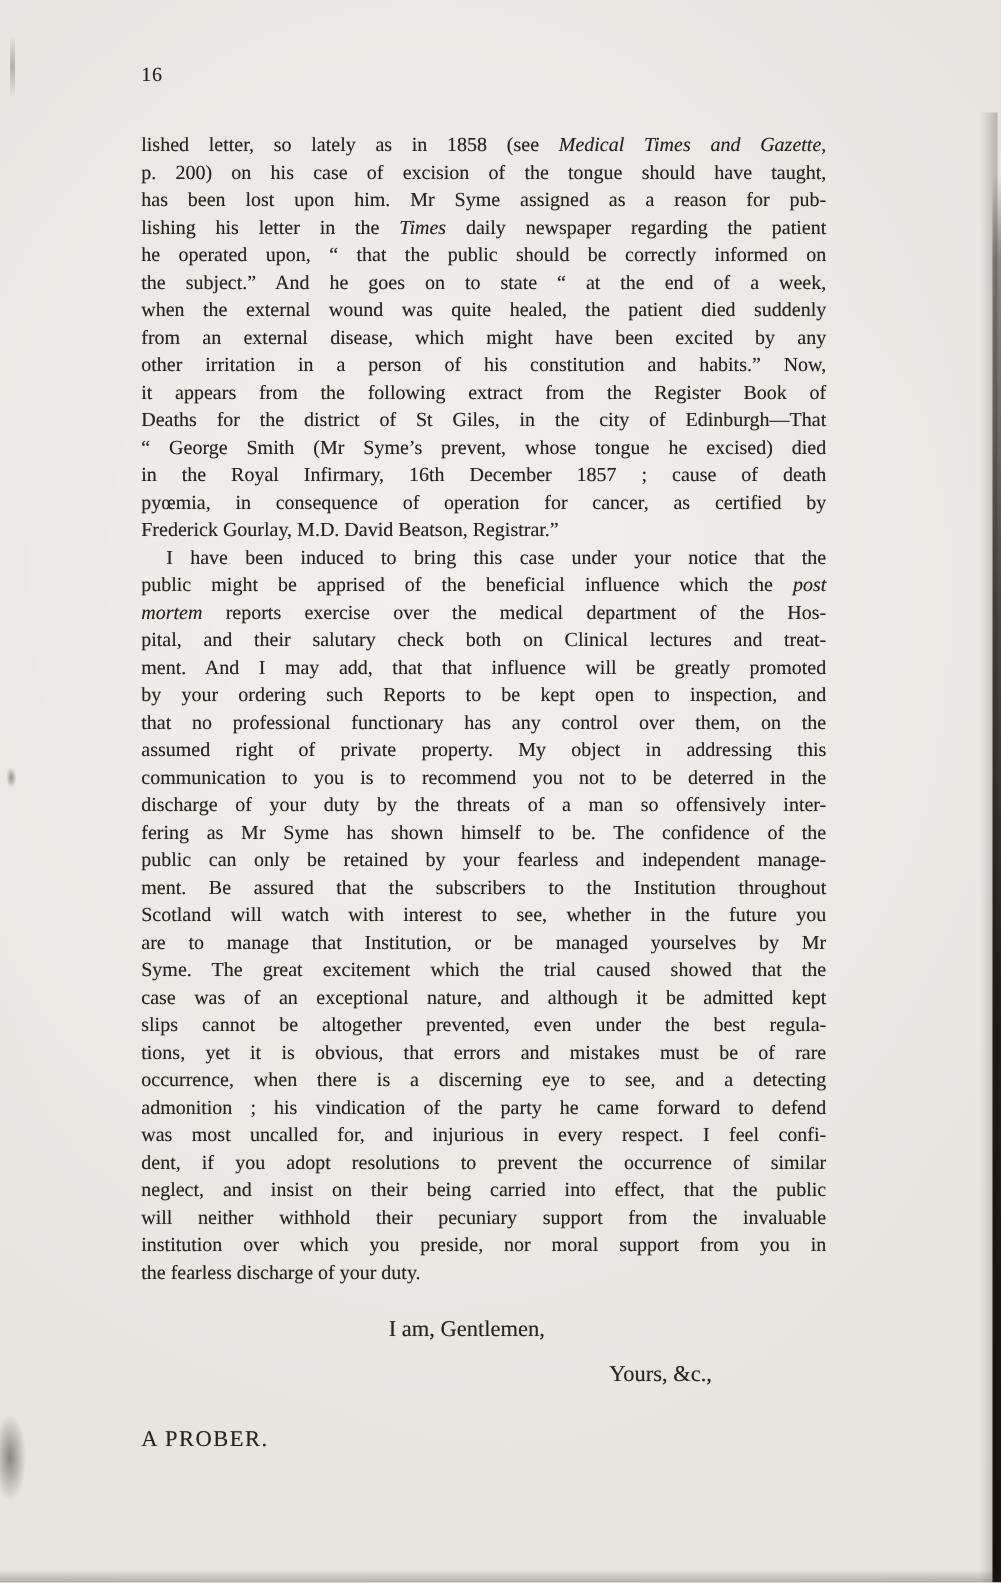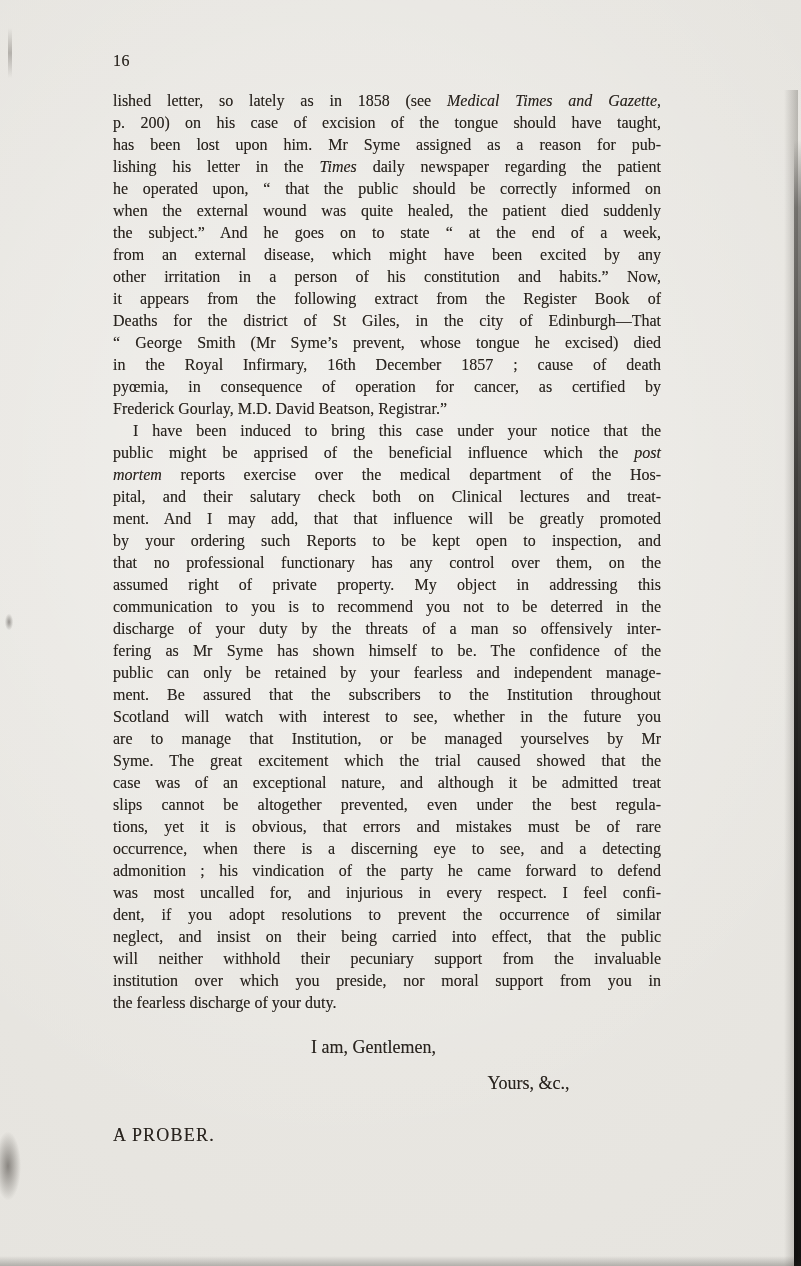--- a/index.html
+++ b/index.html
@@ -22,21 +22,21 @@
   .page-number {
     position: absolute;
     left: 113px;
     top: 52px;
     font-size: 16px;
     letter-spacing: 0.5px;
   }
   .text-block {
     position: absolute;
     left: 113px;
-    top: 90px;
+    top: 106px;
     width: 548px;
   }
   .line {
     font-size: 16px;
     line-height: 22px;
     text-align: justify;
     text-align-last: justify;
   }
   .line.last {
     text-align-last: left;
@@ -89,22 +89,22 @@
 
   <div class="page-number">16</div>
 
   <div class="text-block">
     <div id="letter-body">
         <div class="line"><span>lished letter, so lately as in 1858 (see </span><em>Medical Times and Gazette</em><span>,</span></div>
         <div class="line"><span>p. 200) on his case of excision of the tongue should have taught,</span></div>
         <div class="line"><span>has been lost upon him. Mr Syme assigned as a reason for pub-</span></div>
         <div class="line"><span>lishing his letter in the </span><em>Times</em><span> daily newspaper regarding the patient</span></div>
         <div class="line"><span>he operated upon, “ that the public should be correctly informed on</span></div>
+        <div class="line"><span>the subject.” And he goes on to state “ at the end of a week,</span></div>
         <div class="line"><span>when the external wound was quite healed, the patient died suddenly</span></div>
-        <div class="line"><span>the subject.” And he goes on to state “ at the end of a week,</span></div>
         <div class="line"><span>from an external disease, which might have been excited by any</span></div>
         <div class="line"><span>other irritation in a person of his constitution and habits.” Now,</span></div>
         <div class="line"><span>it appears from the following extract from the Register Book of</span></div>
         <div class="line"><span>Deaths for the district of St Giles, in the city of Edinburgh—That</span></div>
         <div class="line"><span>“ George Smith (Mr Syme’s prevent, whose tongue he excised) died</span></div>
         <div class="line"><span>in the Royal Infirmary, 16th December 1857 ; cause of death</span></div>
         <div class="line"><span>pyœmia, in consequence of operation for cancer, as certified by</span></div>
         <div class="line last"><span>Frederick Gourlay, M.D. David Beatson, Registrar.”</span></div>
         <div class="line indent"><span>I have been induced to bring this case under your notice that the</span></div>
         <div class="line"><span>public might be apprised of the beneficial influence which the </span><em>post</em></div>
@@ -115,21 +115,21 @@
         <div class="line"><span>that no professional functionary has any control over them, on the</span></div>
         <div class="line"><span>assumed right of private property. My object in addressing this</span></div>
         <div class="line"><span>communication to you is to recommend you not to be deterred in the</span></div>
         <div class="line"><span>discharge of your duty by the threats of a man so offensively inter-</span></div>
         <div class="line"><span>fering as Mr Syme has shown himself to be. The confidence of the</span></div>
         <div class="line"><span>public can only be retained by your fearless and independent manage-</span></div>
         <div class="line"><span>ment. Be assured that the subscribers to the Institution throughout</span></div>
         <div class="line"><span>Scotland will watch with interest to see, whether in the future you</span></div>
         <div class="line"><span>are to manage that Institution, or be managed yourselves by Mr</span></div>
         <div class="line"><span>Syme. The great excitement which the trial caused showed that the</span></div>
-        <div class="line"><span>case was of an exceptional nature, and although it be admitted treat</span></div>
+        <div class="line"><span>case was of an exceptional nature, and although it be admitted kept</span></div>
         <div class="line"><span>slips cannot be altogether prevented, even under the best regula-</span></div>
         <div class="line"><span>tions, yet it is obvious, that errors and mistakes must be of rare</span></div>
         <div class="line"><span>occurrence, when there is a discerning eye to see, and a detecting</span></div>
         <div class="line"><span>admonition ; his vindication of the party he came forward to defend</span></div>
         <div class="line"><span>was most uncalled for, and injurious in every respect. I feel confi-</span></div>
         <div class="line"><span>dent, if you adopt resolutions to prevent the occurrence of similar</span></div>
         <div class="line"><span>neglect, and insist on their being carried into effect, that the public</span></div>
         <div class="line"><span>will neither withhold their pecuniary support from the invaluable</span></div>
         <div class="line"><span>institution over which you preside, nor moral support from you in</span></div>
         <div class="line last"><span>the fearless discharge of your duty.</span></div>

